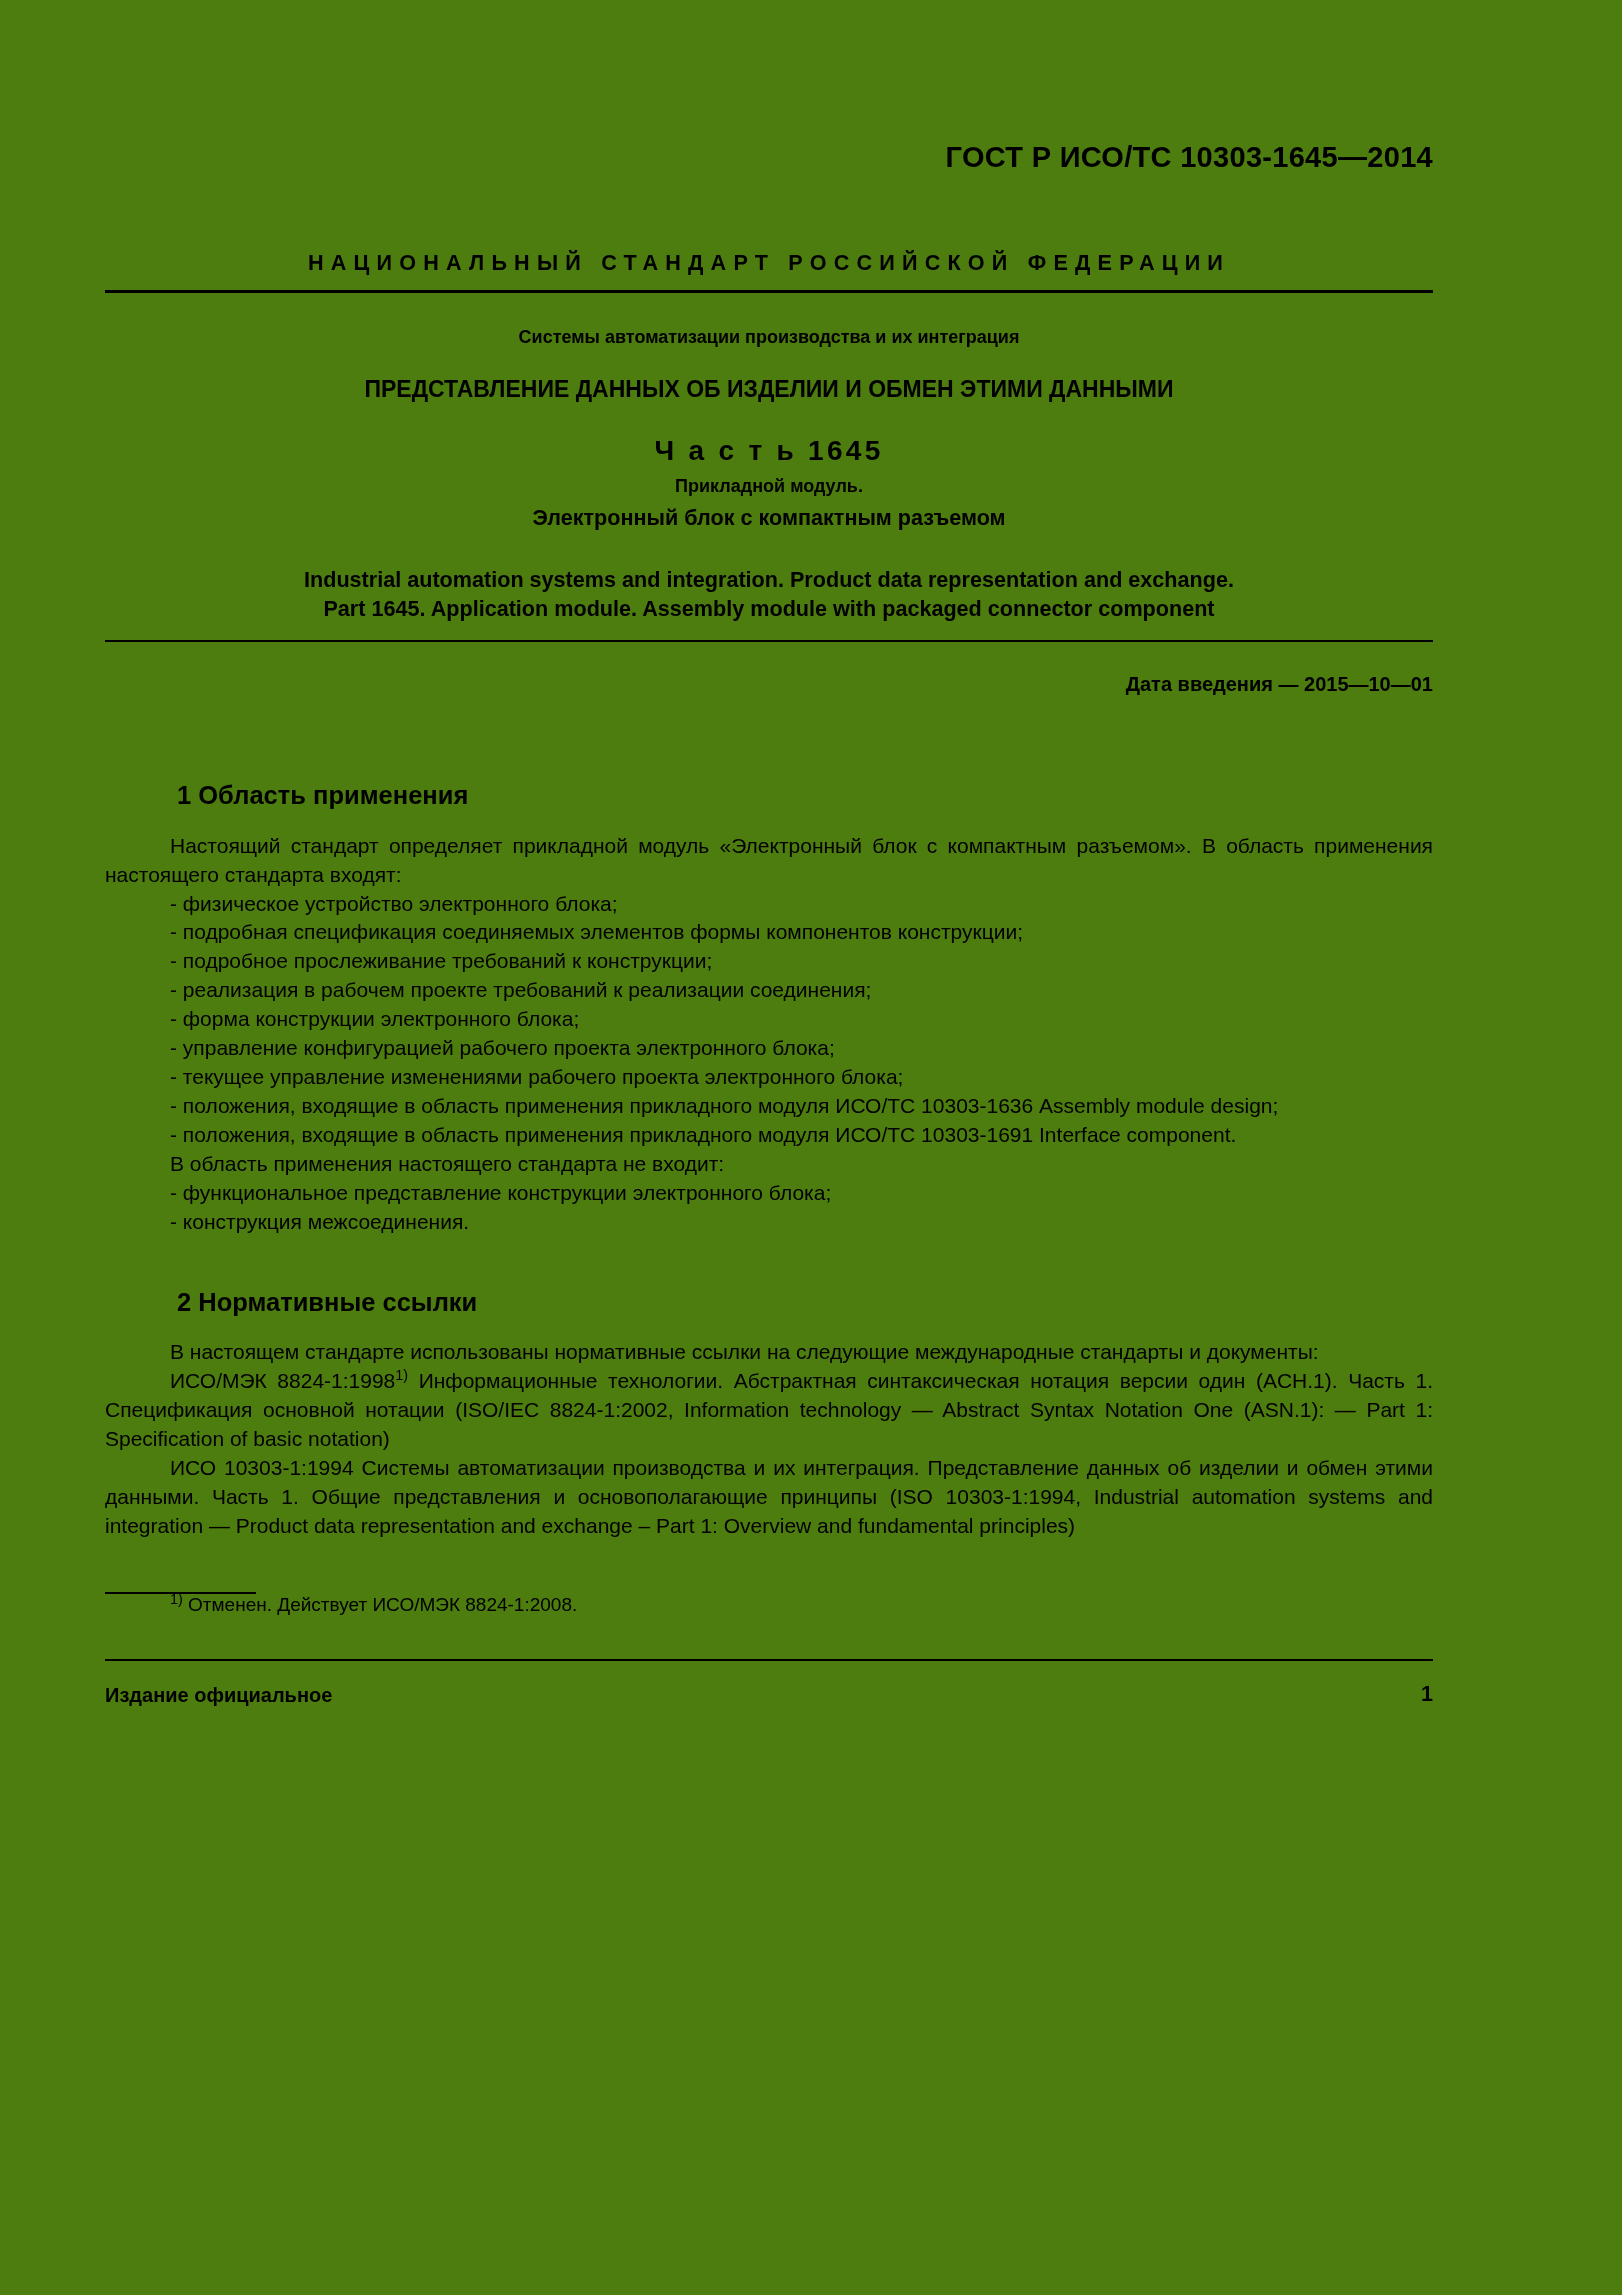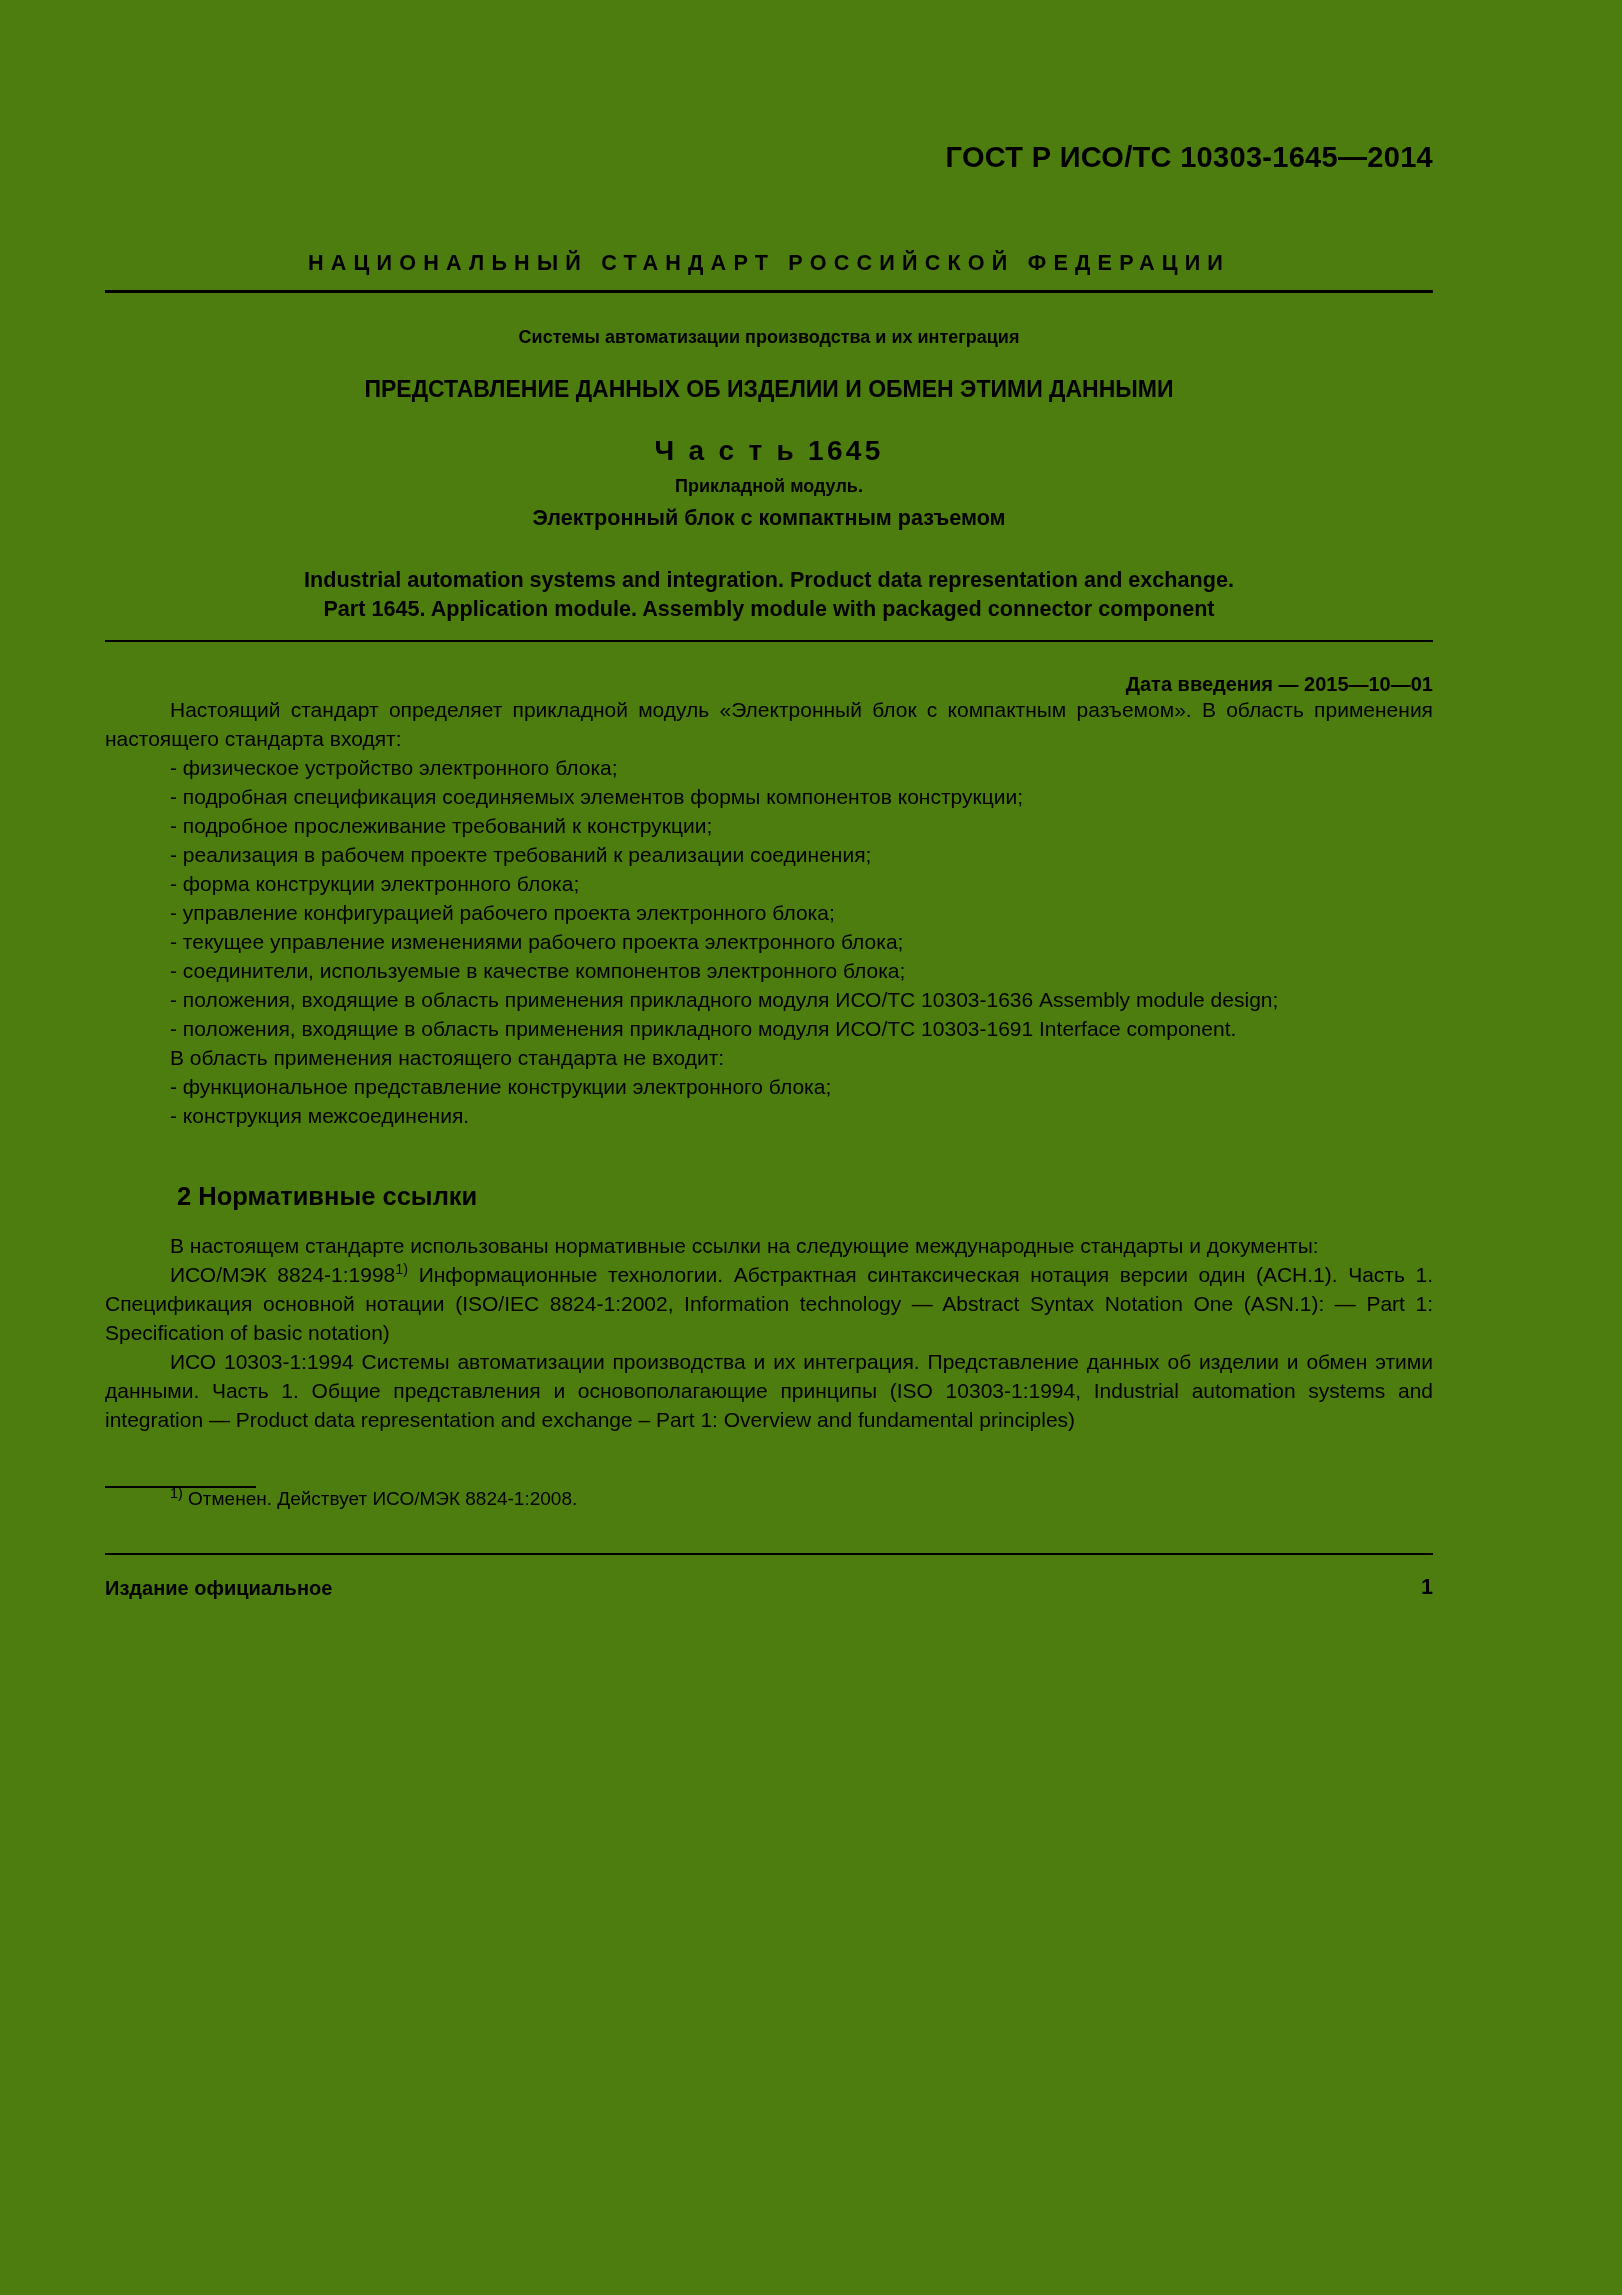--- a/index.html
+++ b/index.html
@@ -175,30 +175,30 @@
       <div class="en-title">
         <div>Industrial automation systems and integration. Product data representation and exchange.</div>
         <div>Part 1645. Application module. Assembly module with packaged connector component</div>
       </div>
     </div>
 
     <div class="rule-thin"></div>
 
     <div class="intro-date">Дата введения — 2015—10—01</div>
 
+    <h2 class="section-heading" id="sec1">1 Область применения</h2>
 
     <p class="body para-first">Настоящий стандарт определяет прикладной модуль «Электронный блок с компактным разъемом». В область применения настоящего стандарта входят:</p>
     <p class="body list-item">- физическое устройство электронного блока;</p>
     <p class="body list-item">- подробная спецификация соединяемых элементов формы компонентов конструкции;</p>
     <p class="body list-item">- подробное прослеживание требований к конструкции;</p>
     <p class="body list-item">- реализация в рабочем проекте требований к реализации соединения;</p>
     <p class="body list-item">- форма конструкции электронного блока;</p>
     <p class="body list-item">- управление конфигурацией рабочего проекта электронного блока;</p>
     <p class="body list-item">- текущее управление изменениями рабочего проекта электронного блока;</p>
-    <p class="body list-item">- соединители, используемые в качестве компонентов электронного блока;</p>
     <p class="body list-item">- положения, входящие в область применения прикладного модуля ИСО/ТС 10303-1636 Assembly module design;</p>
     <p class="body list-item">- положения, входящие в область применения прикладного модуля ИСО/ТС 10303-1691 Interface component.</p>
     <p class="body para-cont">В область применения настоящего стандарта не входит:</p>
     <p class="body list-item">- функциональное представление конструкции электронного блока;</p>
     <p class="body list-item">- конструкция межсоединения.</p>
 
     <h2 class="section-heading" id="sec2">2 Нормативные ссылки</h2>
 
     <p class="body para-first">В настоящем стандарте использованы нормативные ссылки на следующие международные стандарты и документы:</p>
 

